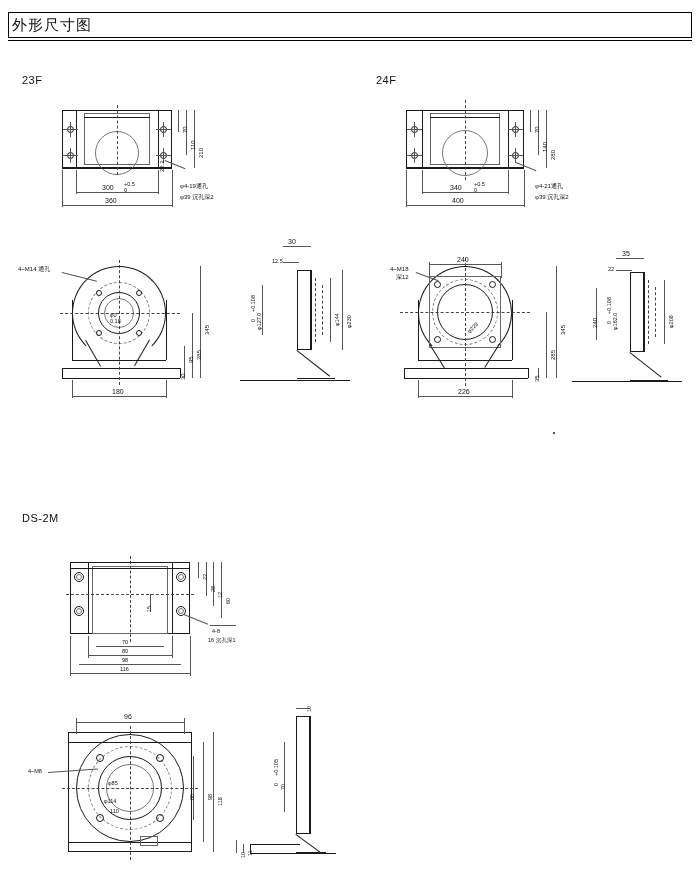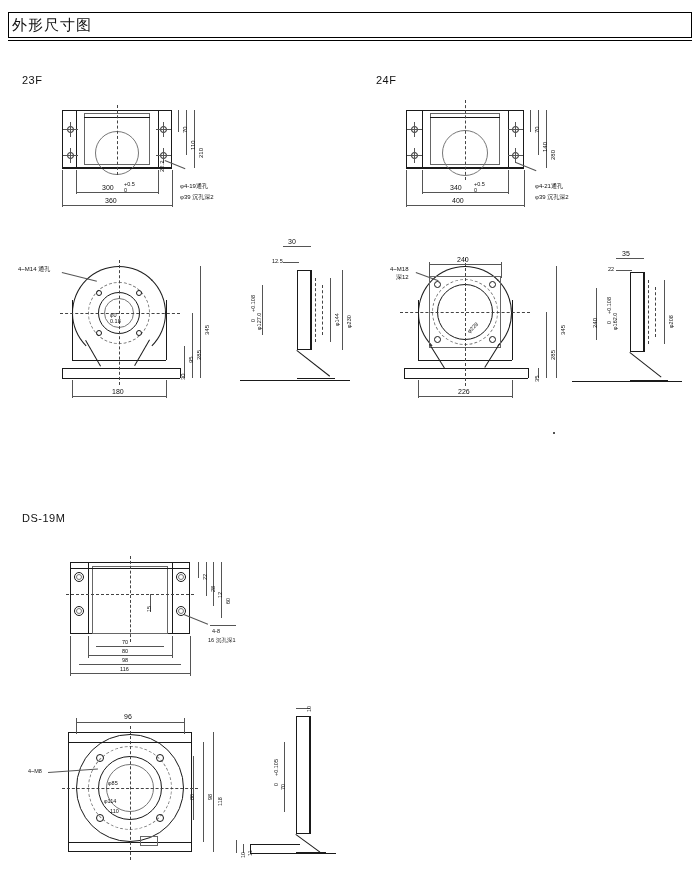--- a/index.html
+++ b/index.html
@@ -126,21 +126,21 @@
 <body>
 
 <div class="page">
 
   <div class="title-bar"></div>
   <div class="title-text">外形尺寸图</div>
   <div class="title-rule"></div>
 
   <div class="sec-label" style="left:22px; top:74px;">23F</div>
   <div class="sec-label" style="left:376px; top:74px;">24F</div>
-  <div class="sec-label" style="left:22px; top:512px;">DS-19M</div>
+  <div class="sec-label" style="left:22px; top:512px;">DS-2M</div>
 
   <div class="blk">
 
     <div class="rect" style="left:62px; top:110px; width:110px; height:58px;"></div>
 
     <div class="rect-thin" style="left:84px; top:113px; width:66px; height:52px;"></div>
 
     <div class="ln lnv" style="left:76px; top:110px; height:58px;"></div>
     <div class="ln lnv" style="left:158px; top:110px; height:58px;"></div>
 

